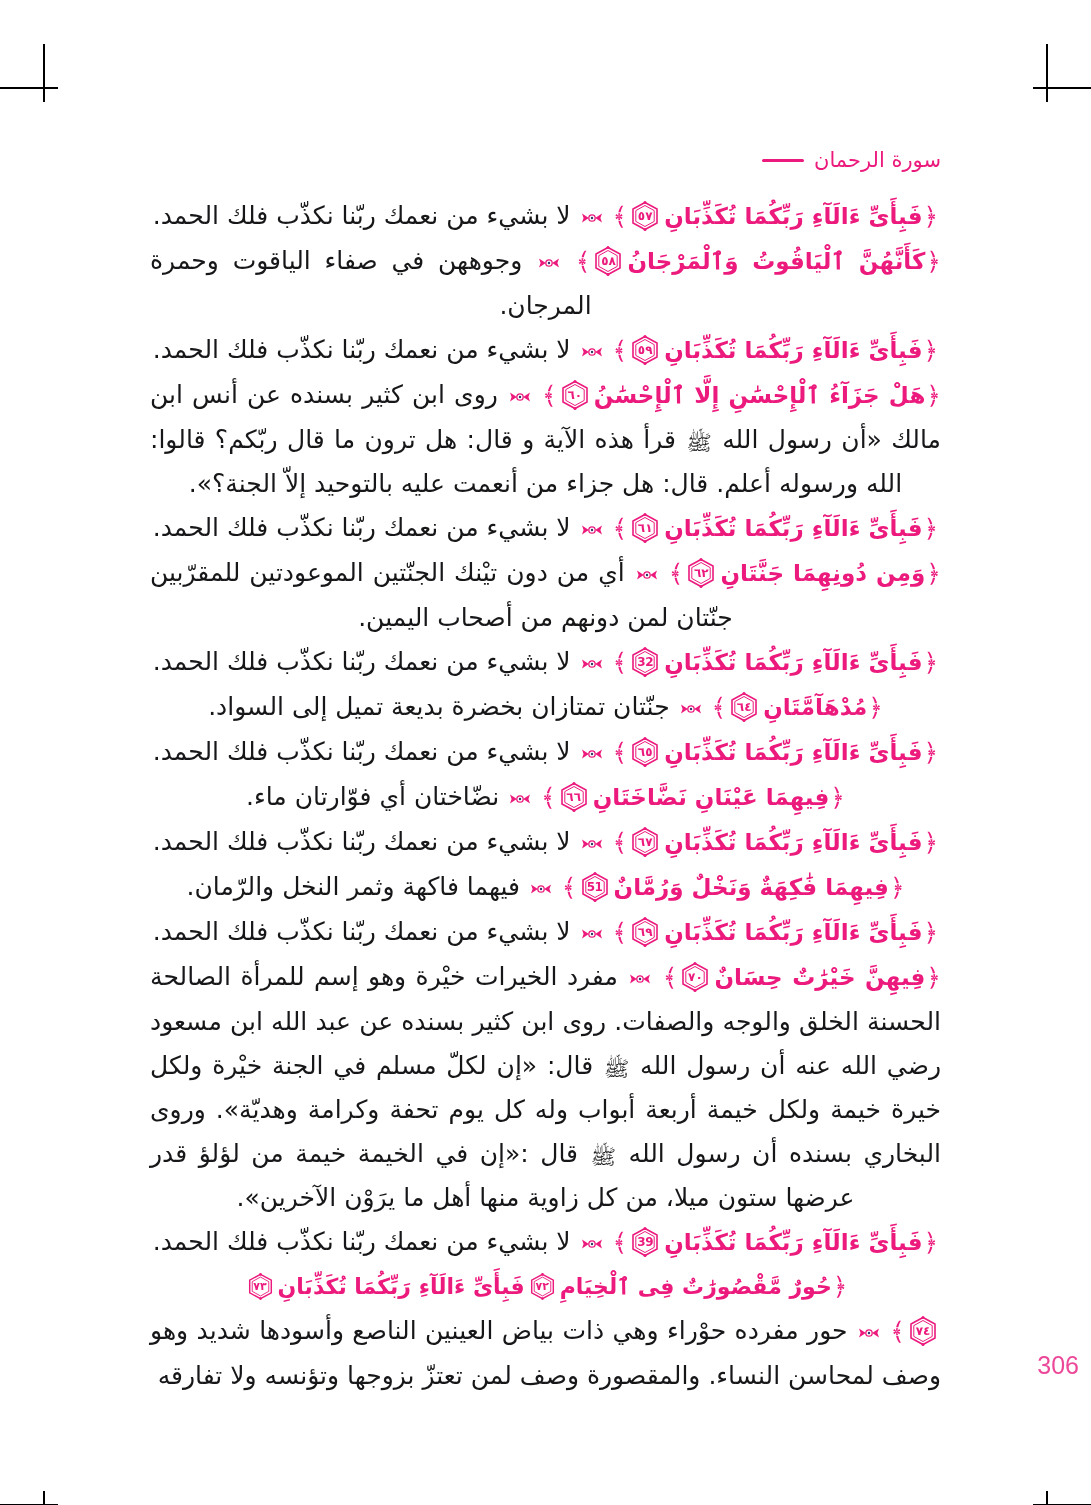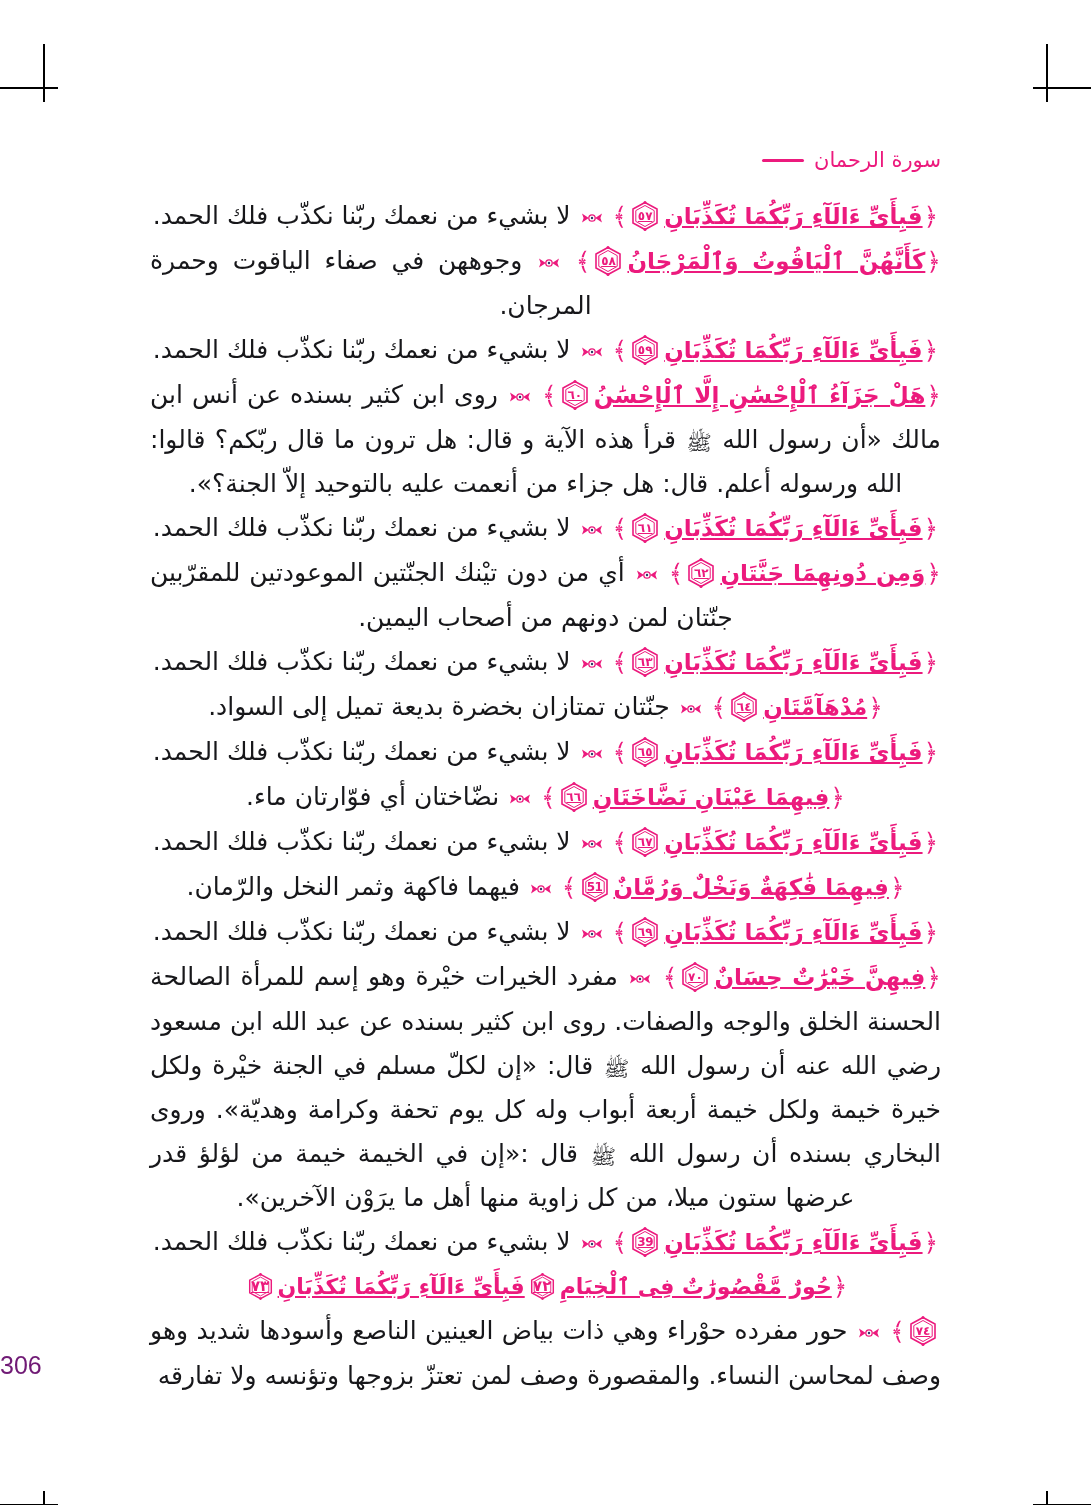--- a/index.html
+++ b/index.html
@@ -110,21 +110,20 @@
     white-space: nowrap;
     letter-spacing: -0.5px;
   }
   .ayah .brk {
     font-weight: 400;
     font-size: 25px;
     vertical-align: -1px;
   }
   .ayah .vtext {
     margin: 0 1px;
-    text-decoration: underline;
   }
 
   
   .ayah-num {
     display: inline-block;
     position: relative;
     width: 30px;
     height: 30px;
     vertical-align: -7px;
     margin: 0 3px;
@@ -139,21 +138,20 @@
     display: flex;
     align-items: center;
     justify-content: center;
     font-size: 12px;
     font-weight: 700;
     color: #ec1a7d;
     font-family: "DejaVu Sans", sans-serif;
     line-height: 1;
     padding-bottom: 1px;
     box-sizing: border-box;
-    text-decoration: underline;
   }
 
   
   .rosette {
     display: inline-block;
     width: 22px;
     height: 16px;
     vertical-align: -2px;
     margin: 0 2px;
   }
@@ -167,32 +165,32 @@
     margin: 0 1px;
     line-height: 1;
   }
 
   
   .ayah-run {
     font-size: 22px;
     letter-spacing: -1px;
   }
   .ayah-run .ayah-num { width: 27px; height: 27px; vertical-align: -6px; }
-  .ayah-run .ayah-num .num { font-size: 15px; }
+  .ayah-run .ayah-num .num { font-size: 11px; }
 
   
   .folio {
     position: absolute;
     top: 1307px;
     left: 0;
     right: 12px;
-    text-align: left;
+    text-align: right;
     font-family: "Liberation Sans", sans-serif;
     font-size: 25px;
-    color: #701a75;
+    color: #ec4899;
     direction: ltr;
   }
 </style>
 </head>
 <body>
 
 <div class="page">
 
   <div class="crop crop-v crop-tl-v"></div>
   <div class="crop crop-h crop-tl-h"></div>
@@ -307,21 +305,21 @@
           </svg></span>
       <span>أي من دون تيْنك الجنّتين الموعودتين للمقرّبين جنّتان لمن دونهم من أصحاب اليمين.</span>
     </p>
 
     <p class="line">
       <span class="ayah"><span class="brk">﴿</span><span class="vtext">فَبِأَىِّ ءَالَآءِ رَبِّكُمَا تُكَذِّبَانِ</span><span class="ayah-num"><svg class="hex" viewBox="0 0 30 30">
               <polygon points="15,1.5 27,8 27,22 15,28.5 3,22 3,8" fill="none" stroke="#ec1a7d" stroke-width="1.6"></polygon>
               <polygon points="15,4.5 24.2,9.6 24.2,20.4 15,25.5 5.8,20.4 5.8,9.6" fill="none" stroke="#ec1a7d" stroke-width="1"></polygon>
               <circle cx="15" cy="1.6" r="1.5" fill="#ec1a7d"></circle>
               <circle cx="15" cy="28.4" r="1.5" fill="#ec1a7d"></circle>
-            </svg><span class="num">٦٣</span></span><span class="brk">﴾</span></span>
+            </svg><span class="num">32</span></span><span class="brk">﴾</span></span>
       <span class="rosette"><svg viewBox="0 0 22 16">
             <circle cx="11" cy="8" r="3.2" fill="none" stroke="#ec1a7d" stroke-width="1.3"></circle>
             <circle cx="11" cy="8" r="1.2" fill="#2b3a67"></circle>
             <path d="M7.8 8 L1 3.4 L2.6 8 L1 12.6 Z" fill="#ec1a7d"></path>
             <path d="M14.2 8 L21 3.4 L19.4 8 L21 12.6 Z" fill="#ec1a7d"></path>
           </svg></span>
       <span>لا بشيء من نعمك ربّنا نكذّب فلك الحمد.</span>
     </p>
 
     <p class="line">

